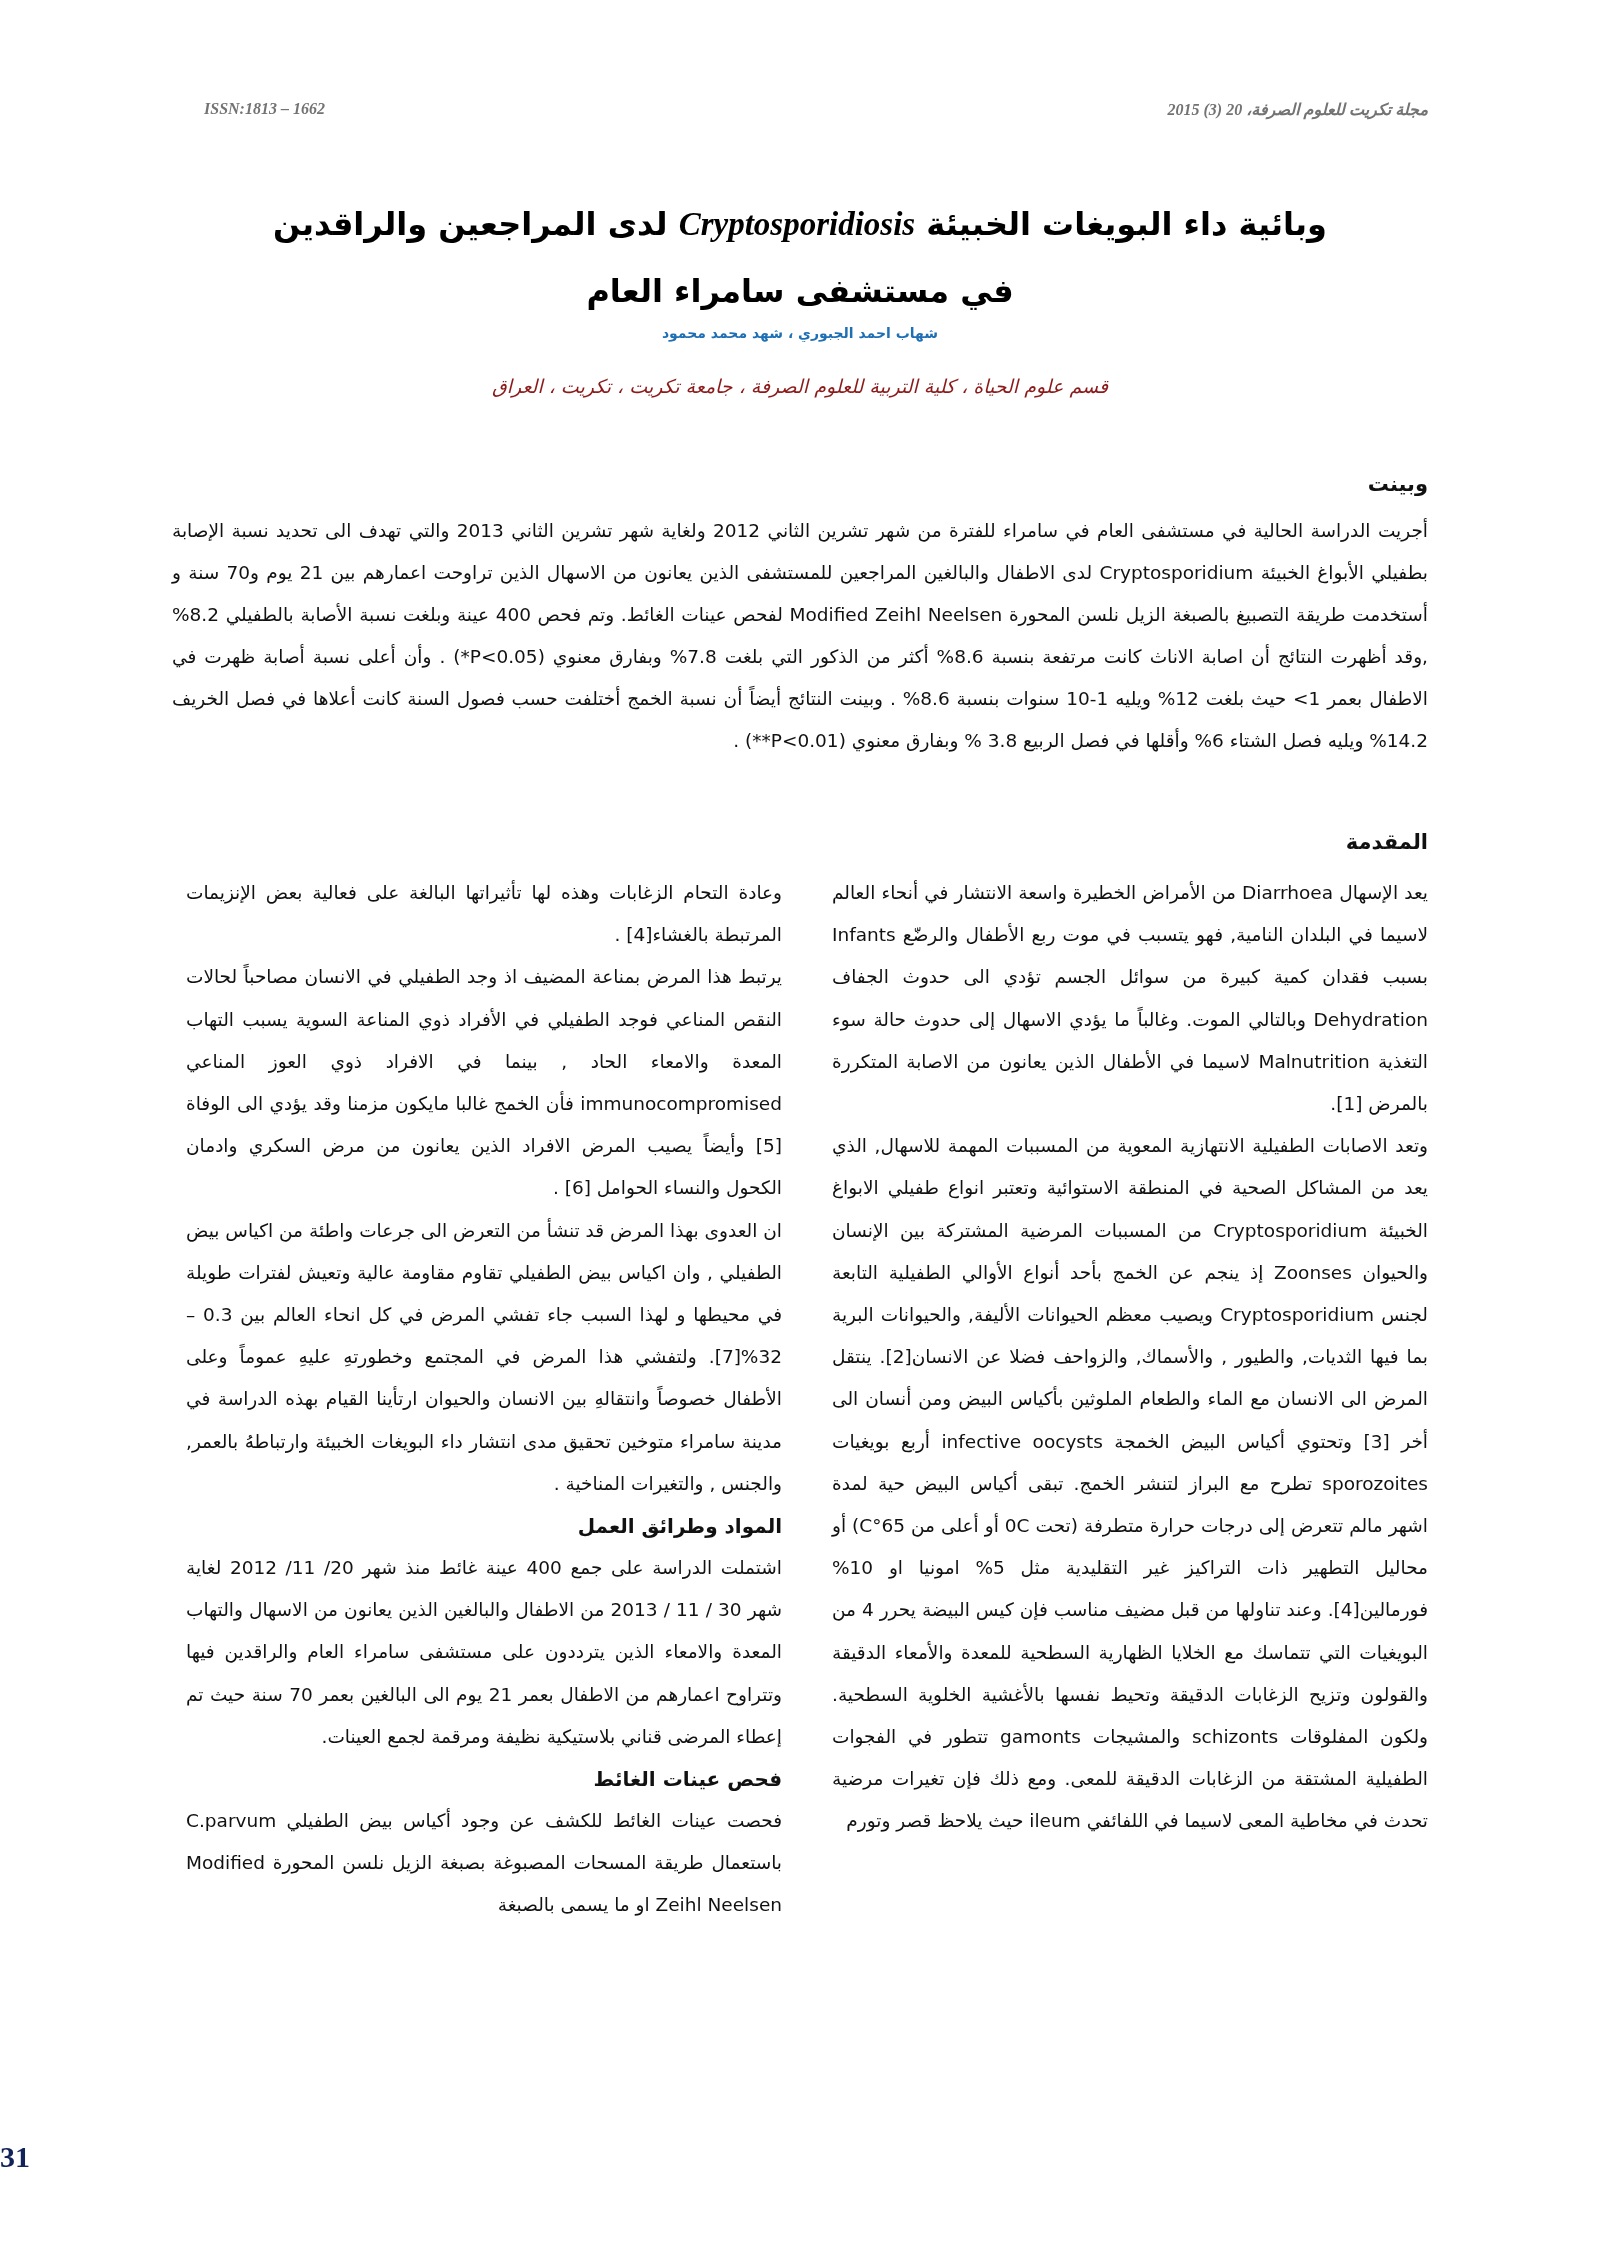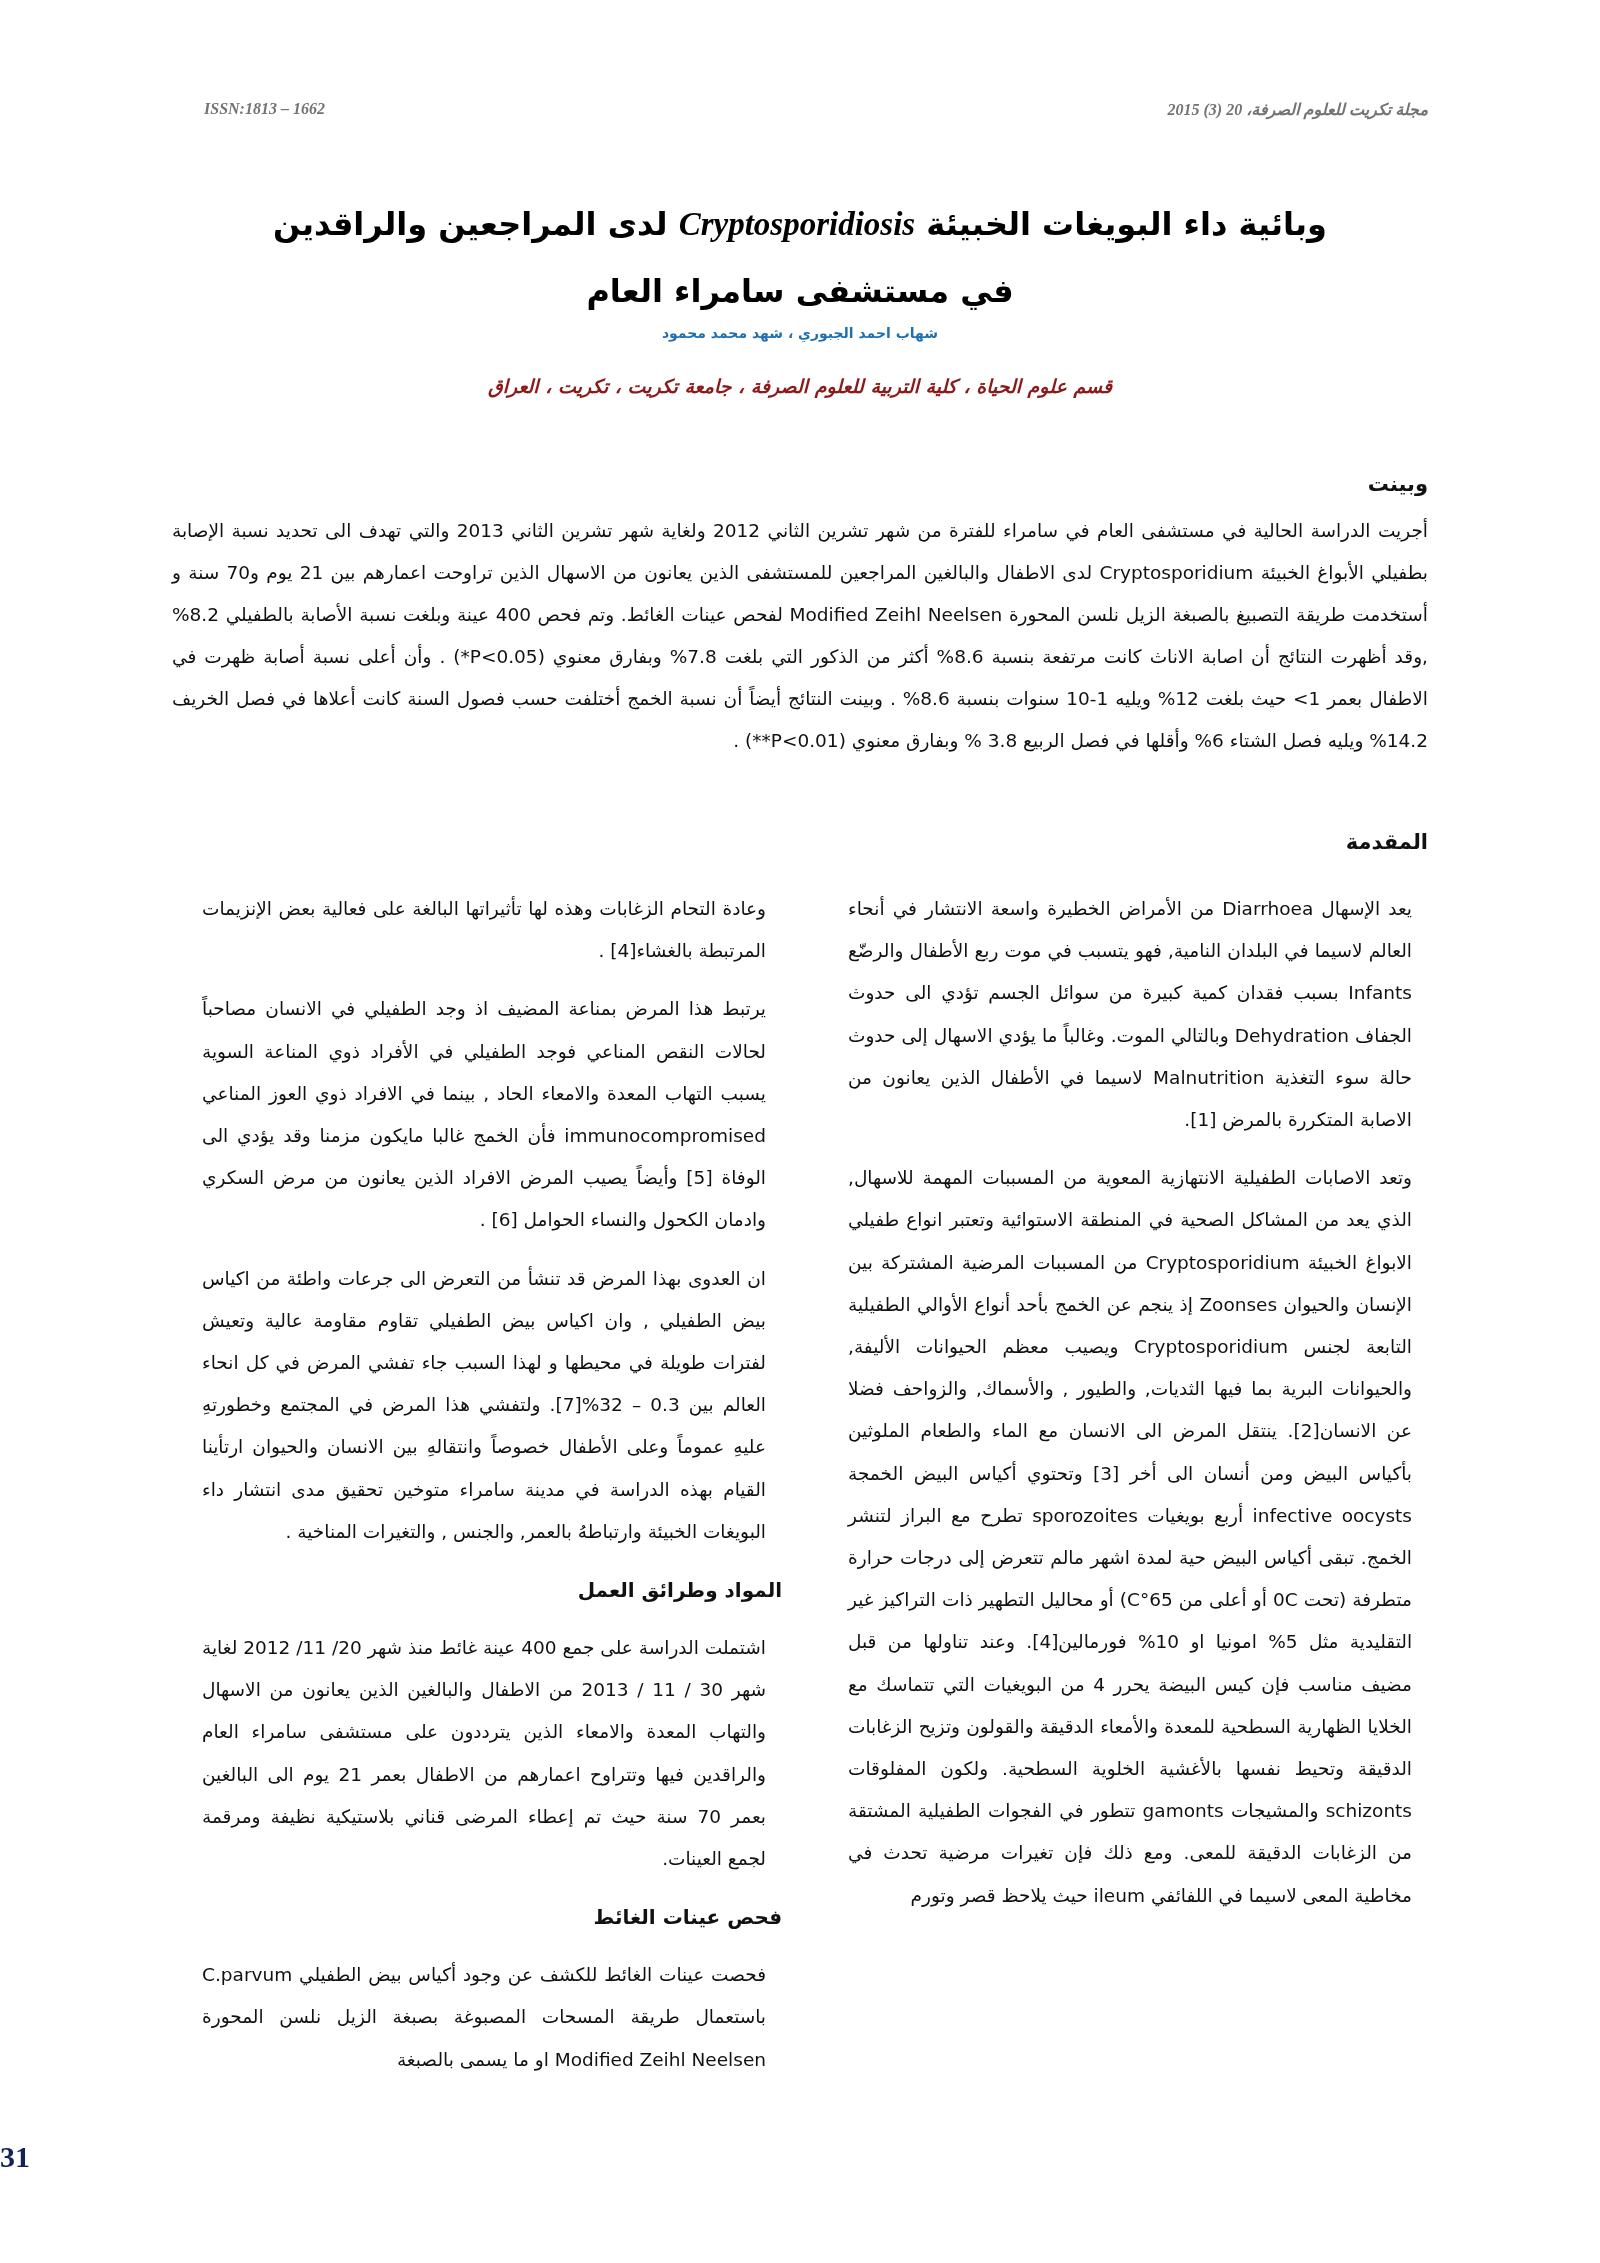--- a/index.html
+++ b/index.html
@@ -10,32 +10,32 @@
   .hdr-left { left: 204px; direction: ltr; }
   .hdr-right { right: 172px; direction: rtl; }
   .title { position: absolute; left: 0; right: 0; text-align: center; direction: rtl;
            font-weight: bold; font-size: 32px; color: #000; }
   .title i { font-family: "Liberation Serif", serif; font-weight: bold; font-size: 33px; }
   .t1 { top: 205px; }
   .t2 { top: 272px; }
   .authors { position: absolute; top: 325px; left: 0; right: 0; text-align: center;
              direction: rtl; font-weight: bold; font-size: 14px; color: #1f6fb4; }
   .affil { position: absolute; top: 375px; left: 0; right: 0; text-align: center;
-           direction: rtl; font-style: italic; font-size: 19px; color: #8b1a1a; font-weight: bold; }
+           direction: rtl; font-style: italic; font-size: 19px; color: #8b1a1a; }
   .abs-h { position: absolute; top: 472px; right: 172px; direction: rtl;
            font-weight: bold; font-size: 21px; }
   .abs-body { position: absolute; top: 510px; left: 172px; right: 172px; direction: rtl;
               text-align: justify; font-size: 18.5px; line-height: 42px; }
   .intro-h { position: absolute; top: 830px; right: 172px; direction: rtl;
              font-weight: bold; font-size: 21px; }
   .col { position: absolute; top: 872px; direction: rtl; text-align: justify;
          font-size: 18.5px; line-height: 42.2px; }
   .col-right { right: 172px; width: 596px; }
   .col-left { left: 186px; width: 596px; }
-  .col p { margin: 16px; }
+  .col p { margin: 0; }
   .col h3 { margin: 0; font-size: 20px; font-weight: bold; line-height: 42px; }
   .pg { position: absolute; top: 2140px; left: 0; right: 0; text-align: left;
         font-family: "Liberation Serif", serif; font-weight: bold; font-size: 30px; color: #12235a; }
 </style>
 </head>
 <body>
 
 <div class="hdr hdr-left">ISSN:1813 – 1662</div>
 <div class="hdr hdr-right">مجلة تكريت للعلوم الصرفة، 20 (3) 2015</div>
 

